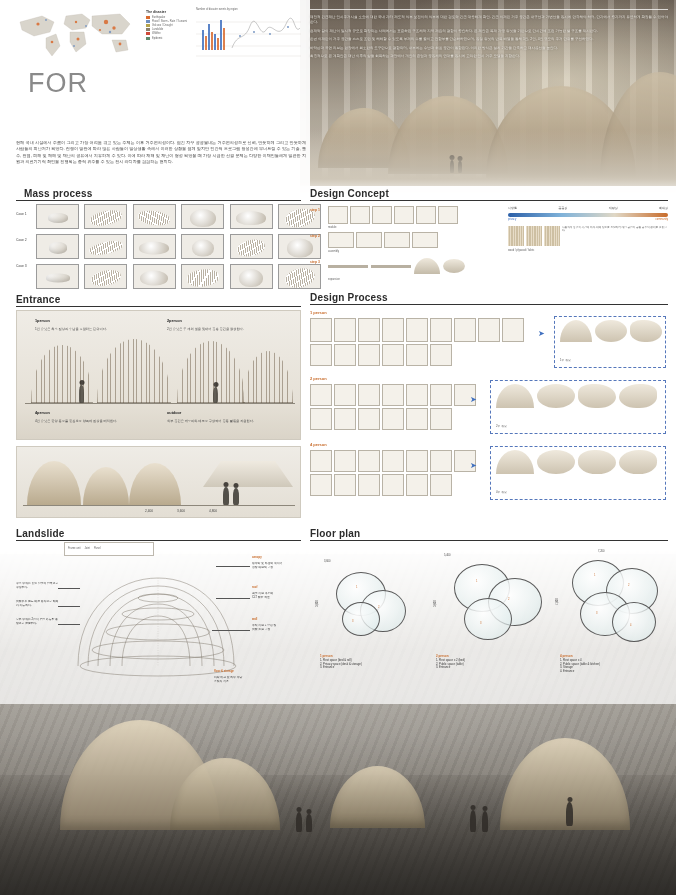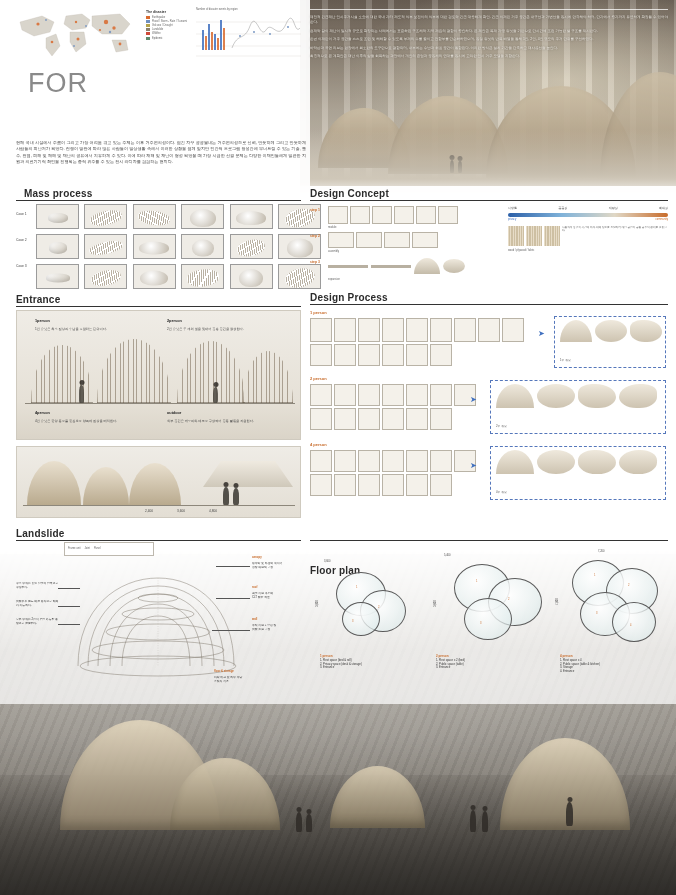--- a/index.html
+++ b/index.html
@@ -551,21 +551,21 @@
     <div class="dash-box" style="left:180px;top:138px;width:176px;height:54px;"></div>
     <div style="position:absolute;left:186px;top:142px;display:flex;gap:3px;">
       <div style="width:38px;height:24px;border-radius:50% 50% 0 0/100% 100% 0 0;background:linear-gradient(180deg,#efe9dd,#cdc3b0);"></div>
       <div style="width:38px;height:24px;border-radius:50%;background:linear-gradient(180deg,#efe9dd,#cdc3b0);"></div>
       <div style="width:38px;height:24px;border-radius:45% 55% 50% 50%;background:linear-gradient(180deg,#efe9dd,#cdc3b0);"></div>
       <div style="width:38px;height:24px;border-radius:55% 45% 50% 50%;background:linear-gradient(180deg,#efe9dd,#cdc3b0);"></div>
     </div>
     <div style="position:absolute;left:186px;top:182px;font-size:2.8px;color:#555;">4인 유닛</div>
   </div>
 
-  <div class="sec-title" style="left:310px;top:528px;margin-top:37px;">Floor plan</div>
+  <div class="sec-title" style="left:310px;top:528px;">Floor plan</div>
   <div class="sec-rule" style="left:310px;top:540px;width:358px;"></div>
 
   <div class="fp-area">
 
     <div class="fp-plan" style="left:10px;top:16px;width:100px;height:90px;">
       <div class="fp-circle" style="left:16px;top:14px;width:50px;height:44px;"></div>
       <div class="fp-circle" style="left:40px;top:32px;width:46px;height:42px;"></div>
       <div class="fp-circle" style="left:22px;top:44px;width:38px;height:34px;"></div>
       <div class="fp-dim" style="left:4px;top:2px;">3,600</div>
       <div class="fp-dim" style="left:-6px;top:44px;transform:rotate(-90deg);">3,000</div>

